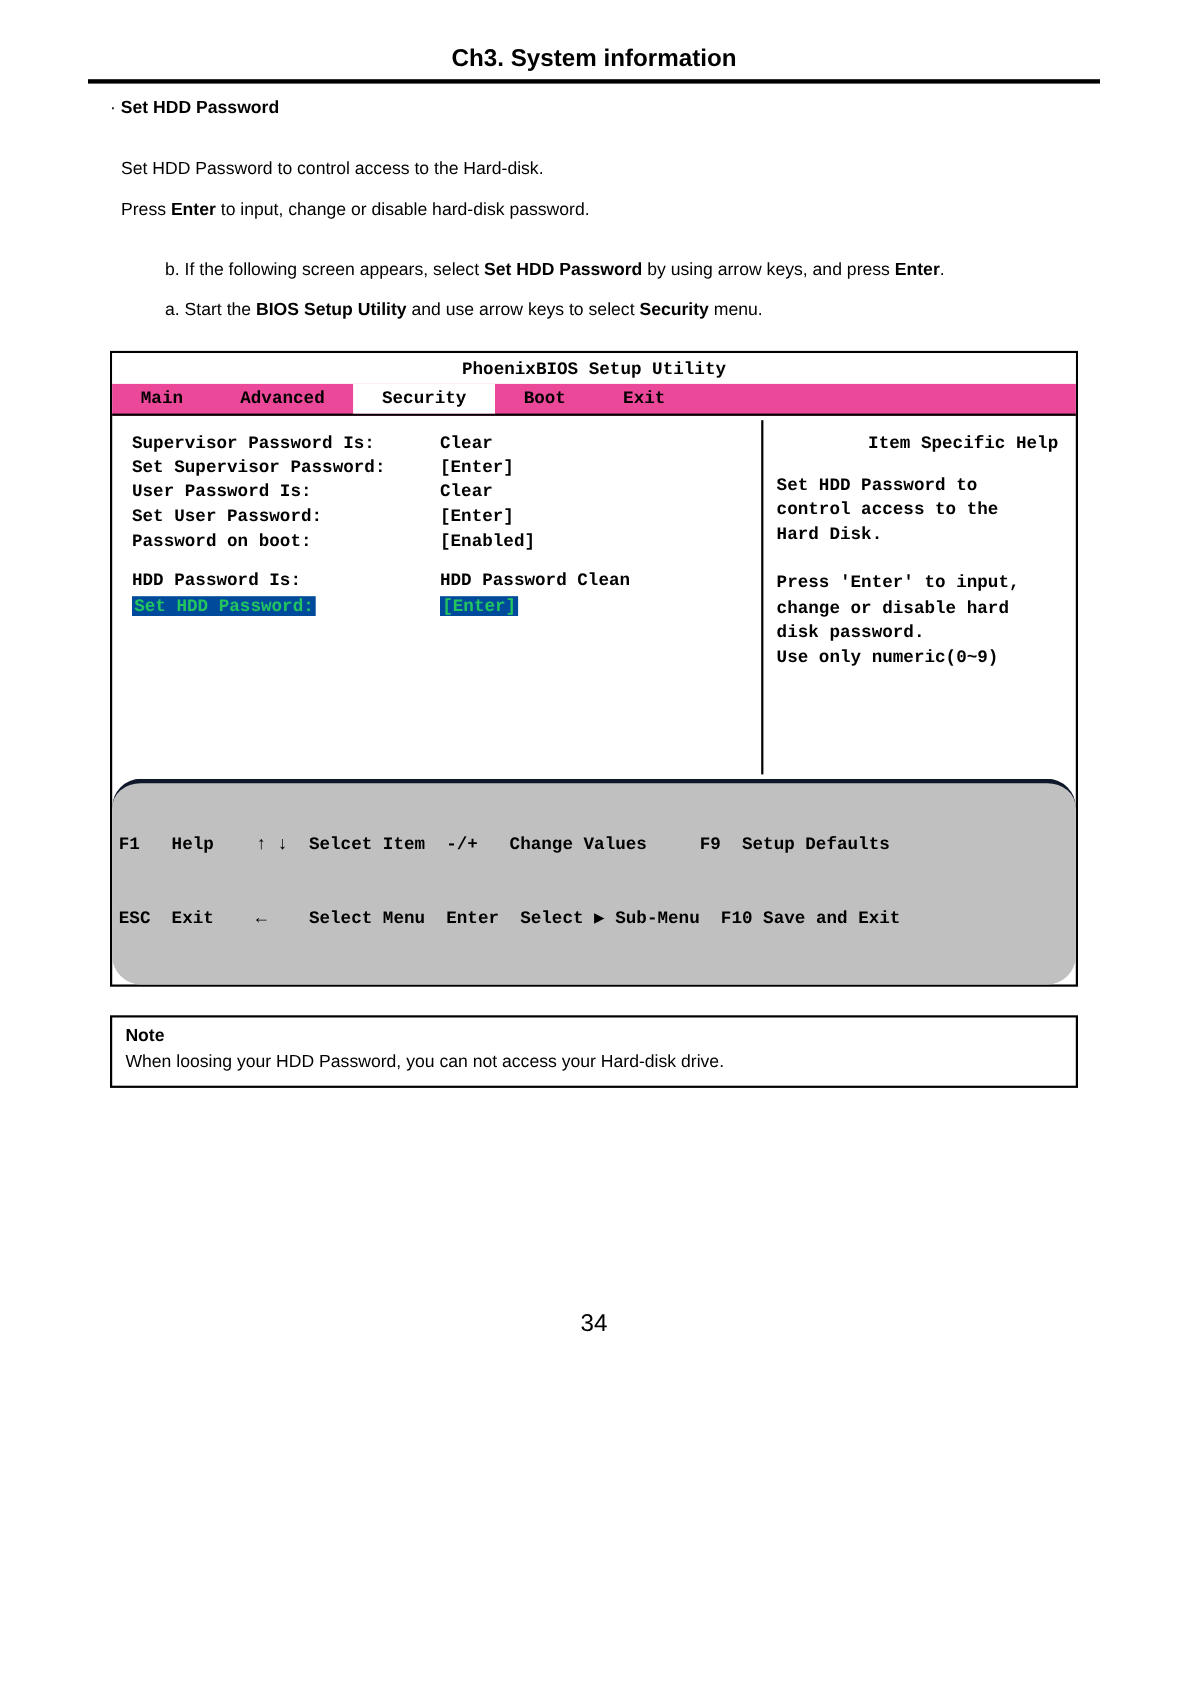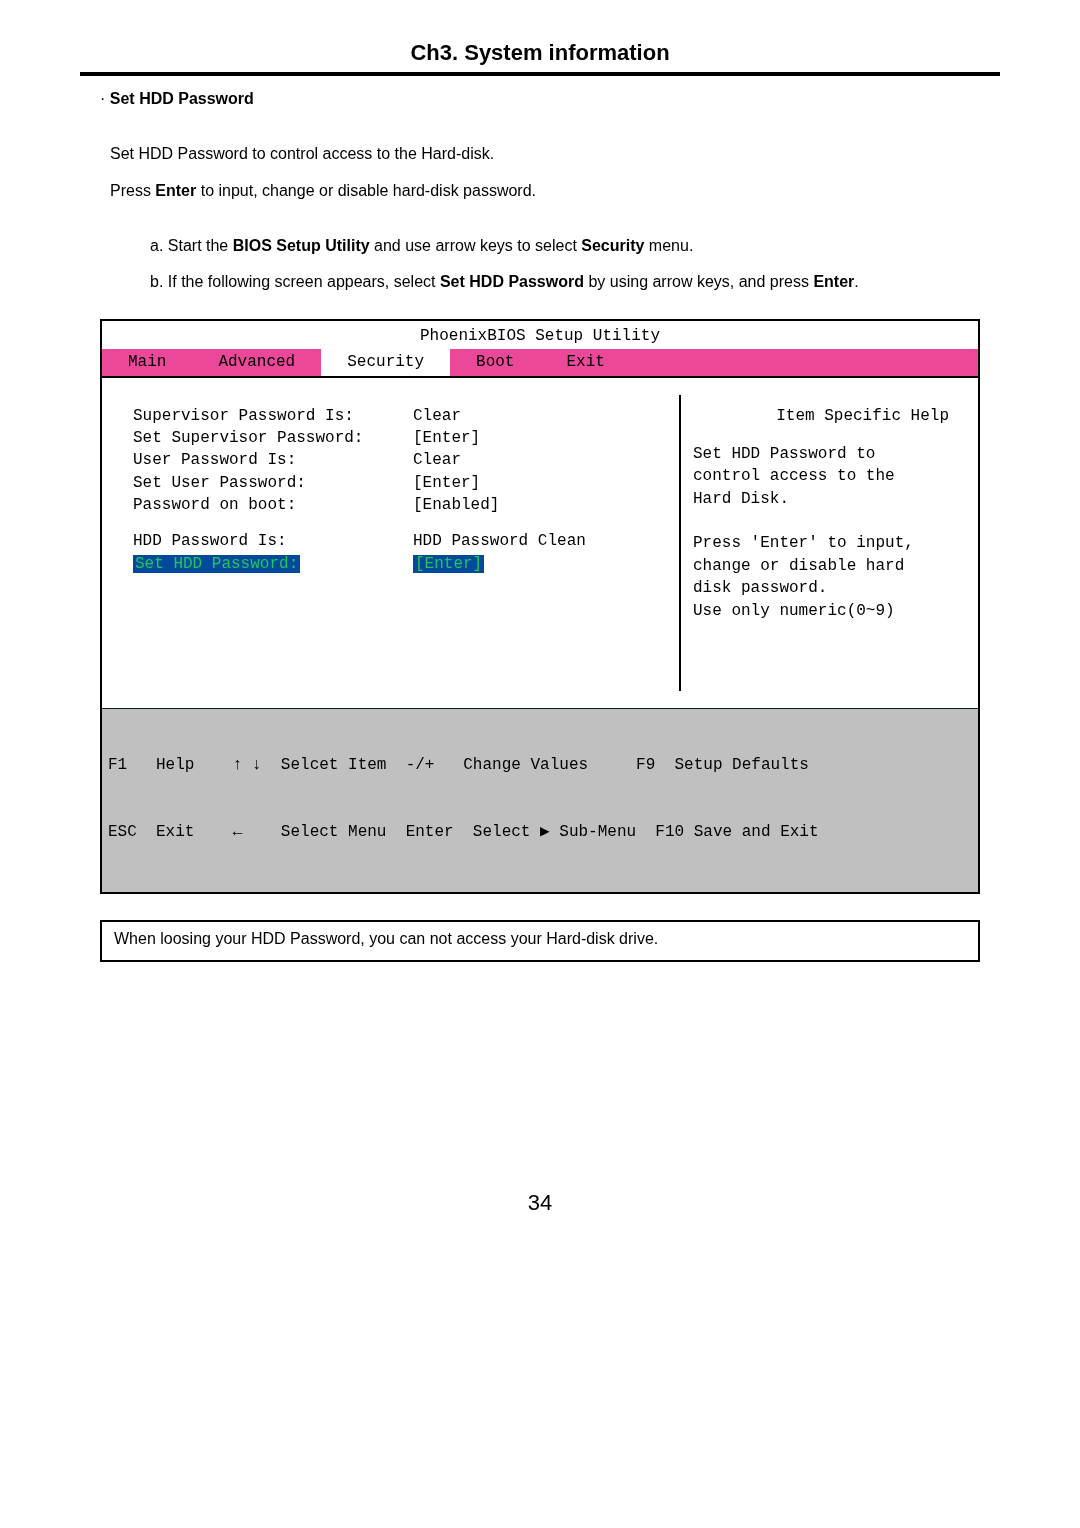--- a/index.html
+++ b/index.html
@@ -46,21 +46,21 @@
     font-size: 16px;
     line-height: 2.2;
   }
   .steps .bold { font-weight: bold; }
 
   
   .bios-box {
     margin: 18px 20px 0 20px;
     border: 2px solid #000;
     font-family: "Courier New", Courier, monospace;
-    font-weight: normal;
+    font-weight: bold;
     font-size: 16px;
     line-height: 1.4;
   }
   .bios-title {
     text-align: center;
     background: #fff;
     padding: 4px 0 2px 0;
   }
   .bios-menu {
     display: flex;
@@ -69,21 +69,21 @@
   }
   .bios-menu .tab {
     padding: 2px 26px;
     white-space: pre;
   }
   .bios-menu .tab.active {
     background: #fff;
   }
   .bios-body {
     display: flex;
-    padding: 17px;
+    padding: 4px;
     min-height: 330px;
   }
   .bios-left {
     flex: 1 1 auto;
     padding: 10px 8px 10px 14px;
     border-right: 2px solid #000;
   }
   .bios-right {
     width: 280px;
     padding: 10px 12px;
@@ -99,23 +99,24 @@
     padding: 0 2px;
   }
   .help-title {
     text-align: right;
     margin-bottom: 16px;
   }
   .help-text { white-space: pre-wrap; }
   .bios-footer {
     background: #c0c0c0;
     padding: 2px 6px 4px 6px;
-    border-top: 1px solid #0f172a;
+    border-top: 4px solid #0f172a;
     white-space: pre;
     font-size: 16px;
+    border-radius: 26px;
   }
   .bios-footer-line { line-height: 1.35; }
 
   
   .note-box {
     margin: 26px 20px 0 20px;
     border: 2px solid #000;
     padding: 8px 12px 12px 12px;
     font-size: 16px;
   }
@@ -147,24 +148,24 @@
 
   <div class="body-text">
     <span>Set HDD Password to control access to the Hard-disk.</span>
   </div>
   <div class="body-text">
     <span>Press </span><span class="bold">Enter</span><span> to input, change or disable hard-disk password.</span>
   </div>
 
   <div class="steps">
     <div>
+      <span>b. If the following screen appears, select </span><span class="bold">Set HDD Password</span><span> by using arrow keys, and press </span><span class="bold">Enter</span><span>.</span>
+    </div>
+    <div>
       <span>a. Start the </span><span class="bold">BIOS Setup Utility</span><span> and use arrow keys to select </span><span class="bold">Security</span><span> menu.</span>
-    </div>
-    <div>
-      <span>b. If the following screen appears, select </span><span class="bold">Set HDD Password</span><span> by using arrow keys, and press </span><span class="bold">Enter</span><span>.</span>
     </div>
   </div>
 
   <div class="bios-box">
     <div class="bios-title">PhoenixBIOS Setup Utility</div>
     <div class="bios-menu">
       <div class="tab">Main</div>
       <div class="tab">Advanced</div>
       <div class="tab active">Security</div>
       <div class="tab">Boot</div>
@@ -213,17 +214,18 @@
 Use only numeric(0~9)</div>
       </div>
     </div>
     <div class="bios-footer">
       <div class="bios-footer-line">F1   Help    ↑ ↓  Selcet Item  -/+   Change Values     F9  Setup Defaults</div>
       <div class="bios-footer-line">ESC  Exit    ←    Select Menu  Enter  Select ▶ Sub-Menu  F10 Save and Exit</div>
     </div>
   </div>
 
   <div class="note-box">
+    <div class="note-title">Note</div>
     <div>When loosing your HDD Password, you can not access your Hard-disk drive.</div>
   </div>
 
   <div class="page-number">34</div>
 </div>
 
 </body></html>

